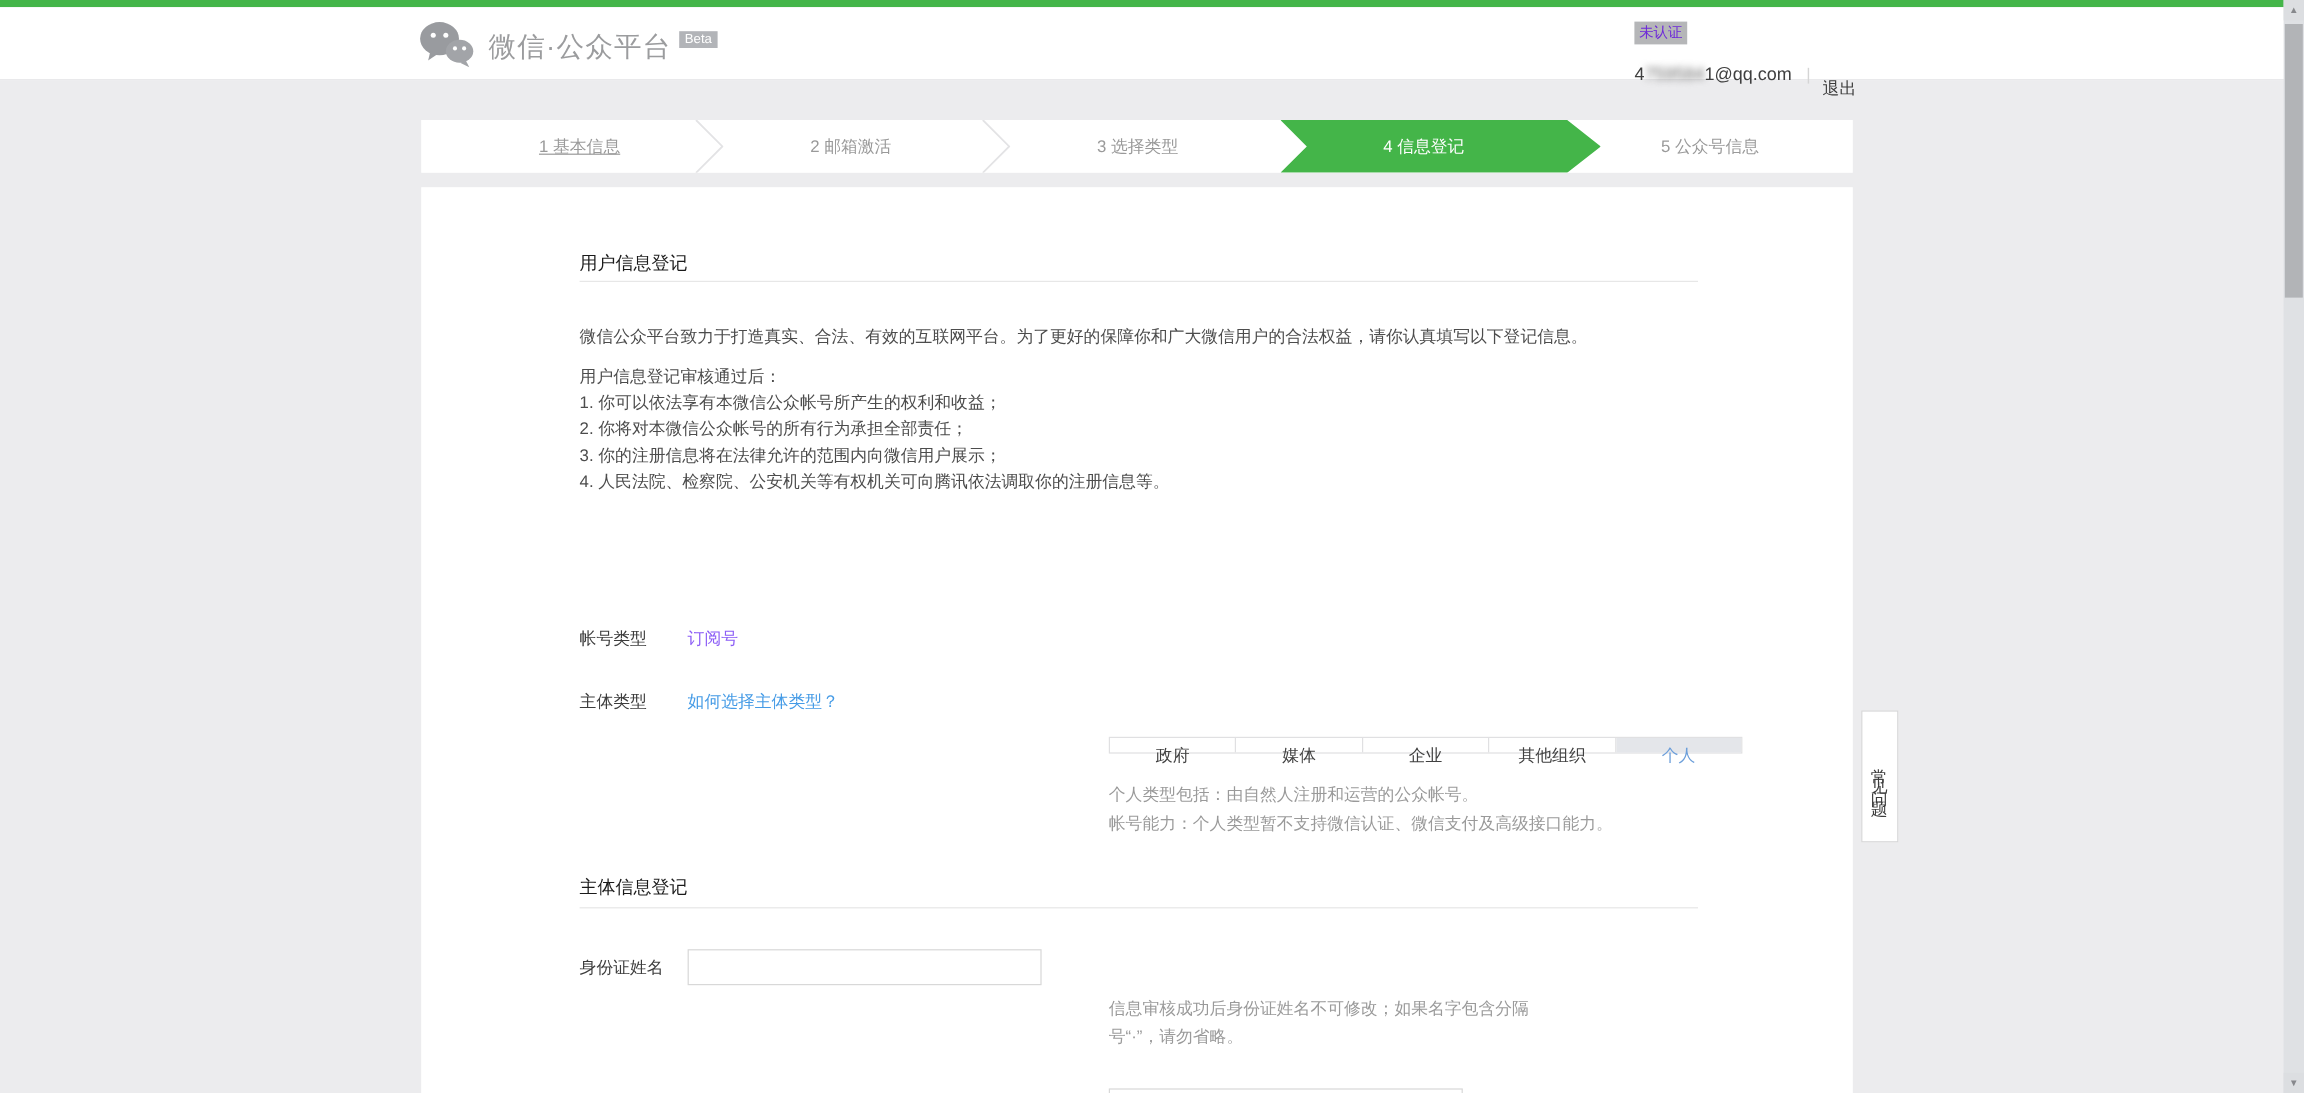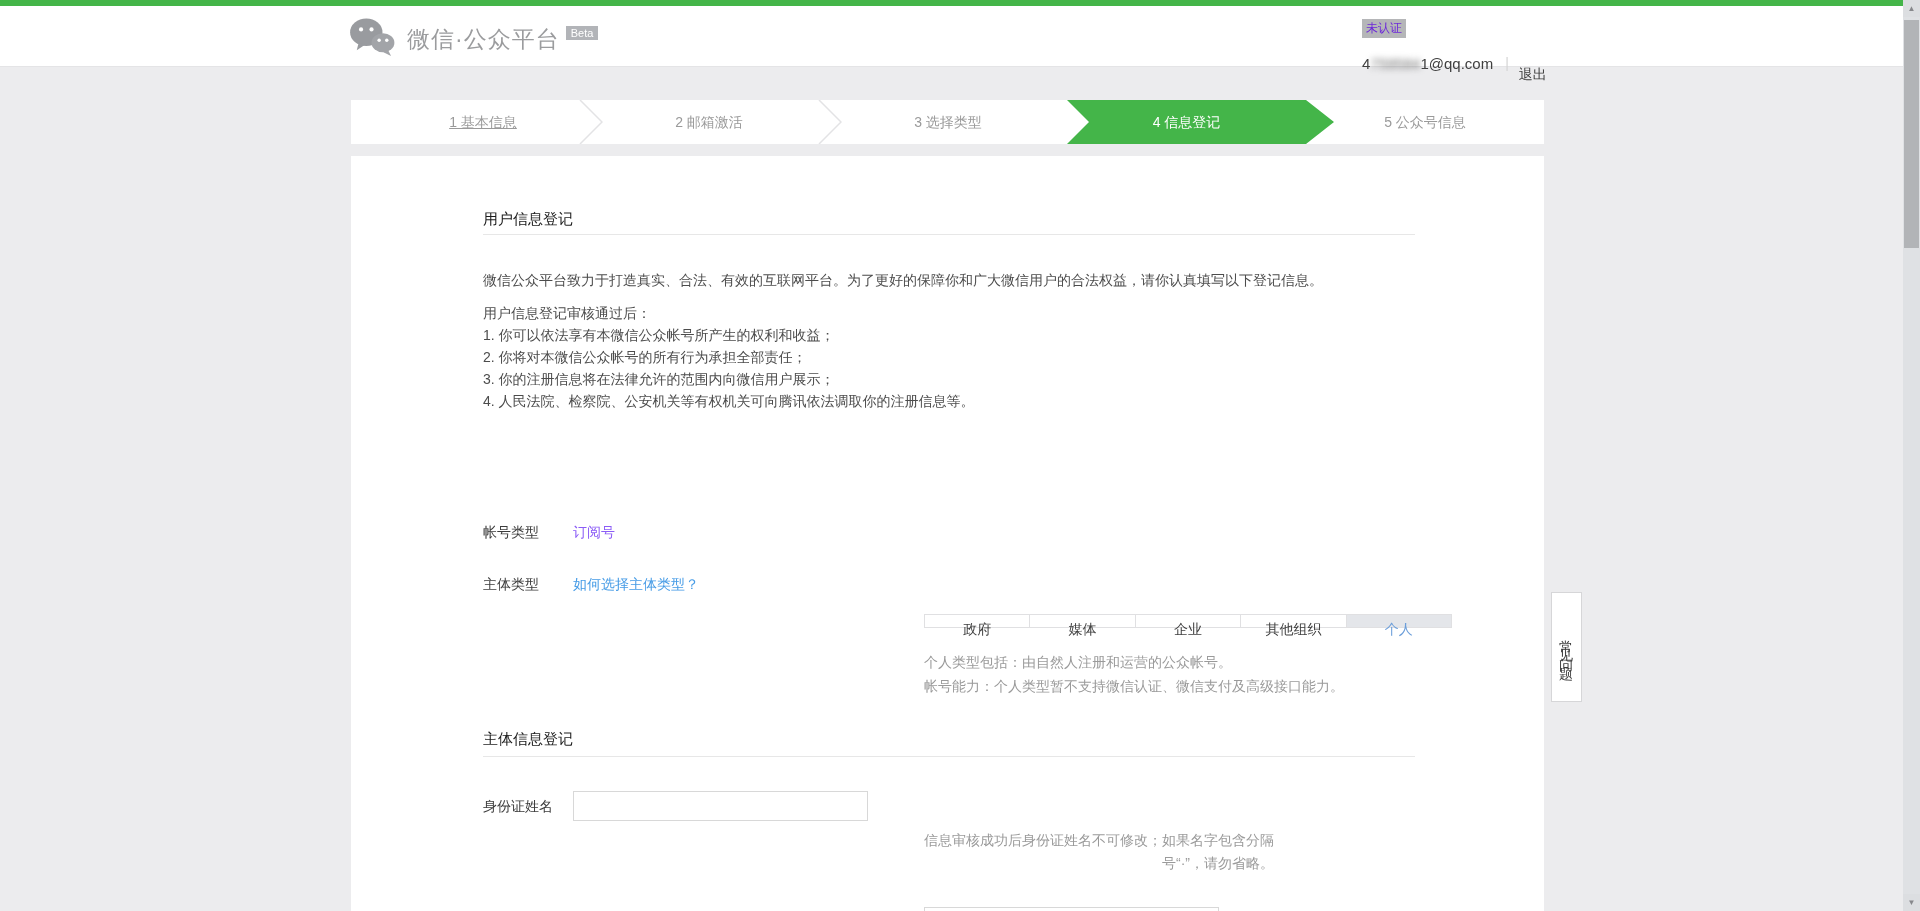--- a/index.html
+++ b/index.html
@@ -52,21 +52,21 @@
   .tabs { top:458px; left:573px !important; width:528px; height:14px; display:flex; border:1px solid #e0e0e2; background:#ffffff; }
   .tab { flex:1; text-align:center; line-height:28px; font-size:14px; color:#404040; border-right:1px solid #e0e0e2; cursor:pointer; }
   .tab:last-child { border-right:none; }
   .tab.selected { background:#e4e6ea; color:#6b9eda; }
 
   .tab-notes { top:494px; left:573px !important; font-size:14px; color:#9a9a9a; line-height:24px; }
 
   .input-box { width:295px; height:30px; border:1px solid #d8d8d8; background:#ffffff; font-size:14px; padding:0 8px; color:#333; outline:none; }
   .row-idname { top:635px; align-items:center; }
   .row-idname .form-label { line-height:30px; }
-  .idname-note { top:673px; left:573px !important; font-size:14px; color:#9a9a9a; line-height:23px;text-align:right; }
+  .idname-note { top:673px; left:573px !important; font-size:14px; color:#9a9a9a; line-height:23px; }
   .input-next { top:751px; left:573px !important; position:absolute; }
 
   
   .faq-box { position:absolute; left:1551px; top:592px; width:31px; height:110px; background:#ffffff; border:1px solid #d6d6d8; display:flex; align-items:center; justify-content:center; cursor:pointer; }
   .faq-text { writing-mode:vertical-rl; font-size:14px; color:#3c3c3c; letter-spacing:9px; }
 
   
   .scrollbar { position:absolute; right:0; top:0; width:17px; height:911px; background:#dfe1e4; }
   .sb-btn { position:absolute; left:0; width:17px; height:17px; background:#dcdee1; color:#87888c; font-size:8px; text-align:center; line-height:17px; cursor:pointer; }
   .sb-up { top:0; } .sb-down { bottom:0; }

